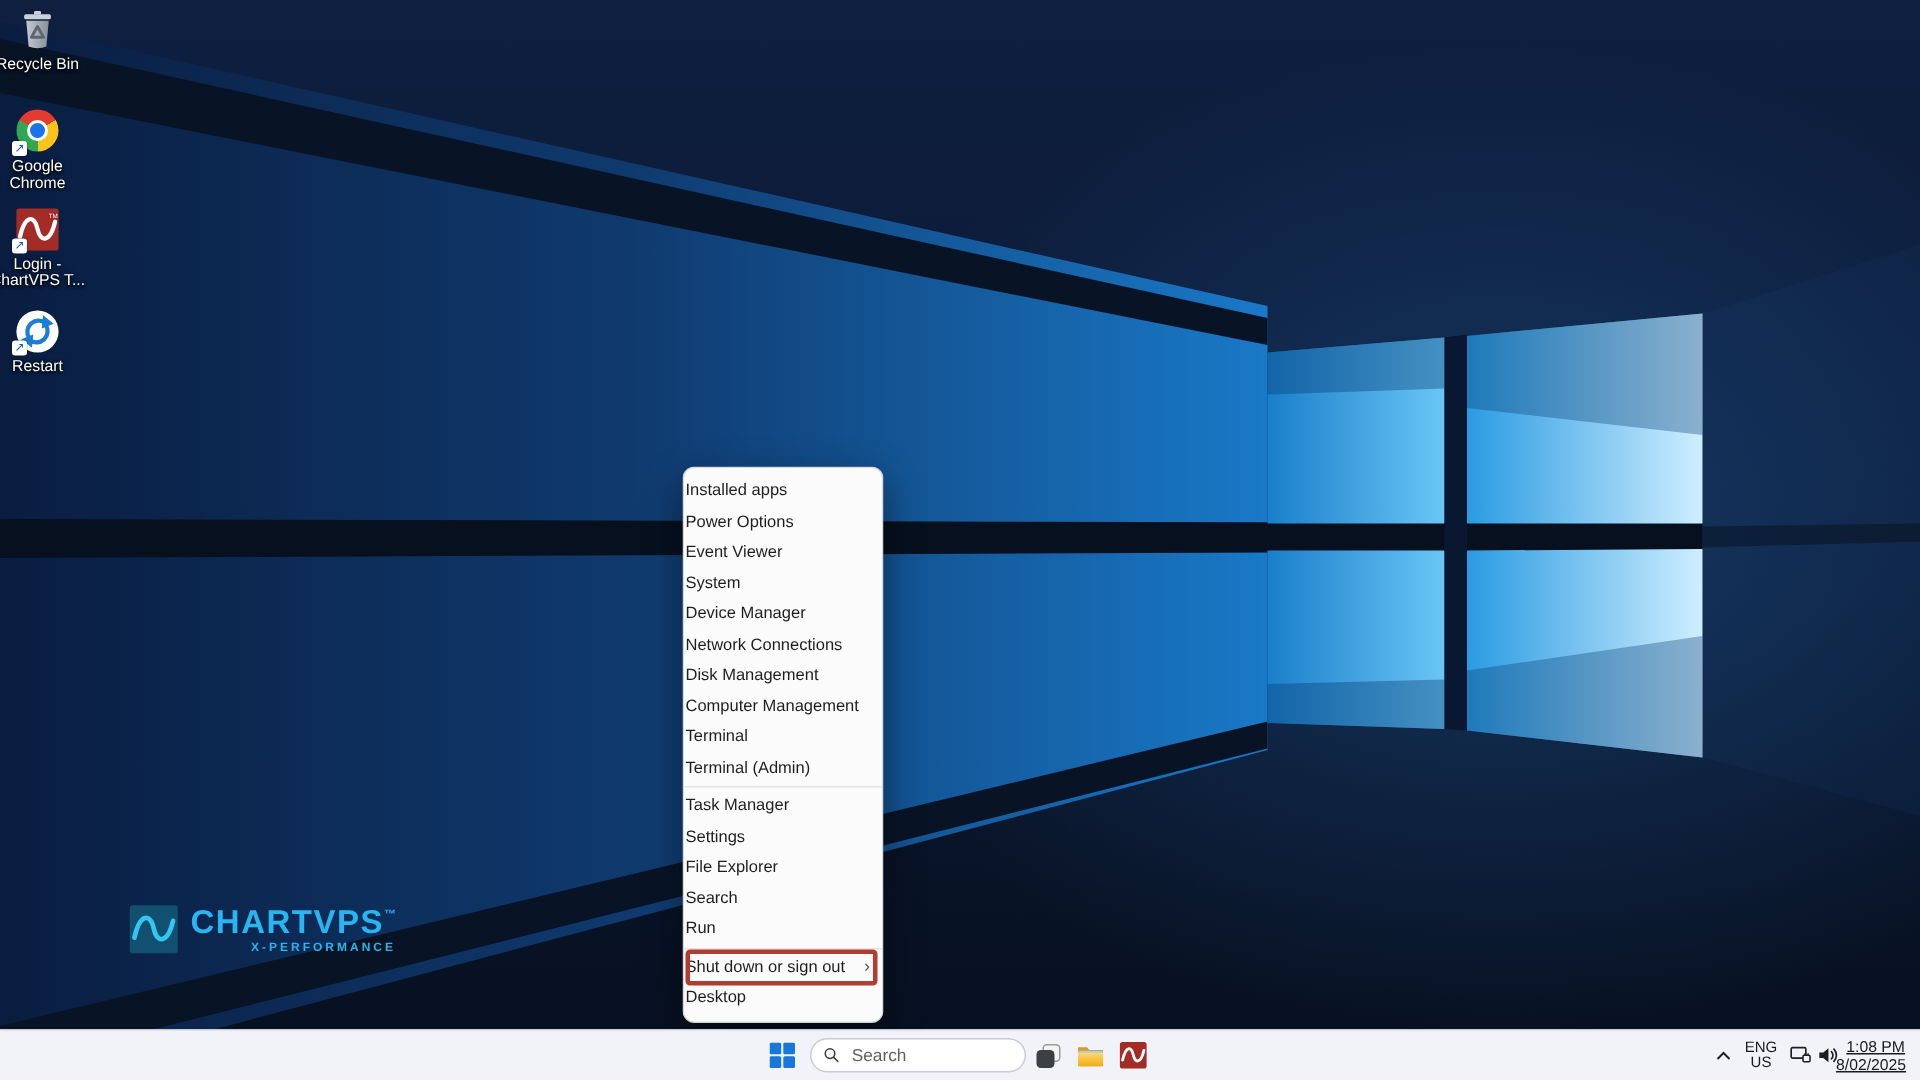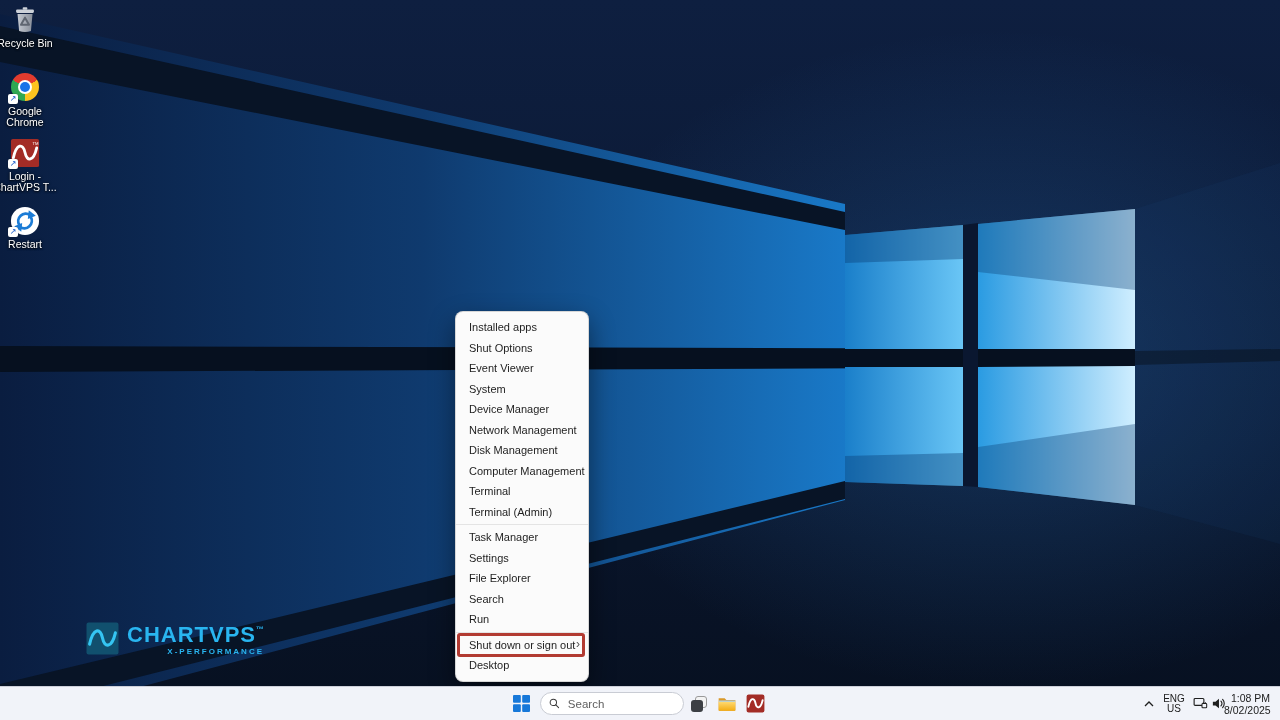--- a/index.html
+++ b/index.html
@@ -16,33 +16,33 @@
   .shortcut-badge{position:absolute;left:-2px;bottom:-1px;width:10px;height:10px;background:#fff;
         border-radius:2px;font-size:8px;line-height:10px;color:#1559c9;text-align:center;
         box-shadow:0 0 1px rgba(0,0,0,.6);}
   .chrome-ball{width:28px;height:28px;margin:1px;border-radius:50%;
         background:conic-gradient(from -60deg,#e33b2e 0 120deg,#fcc31f 0 240deg,#30a852 0 360deg);
         position:relative;}
   .chrome-ball::before{content:"";position:absolute;inset:7px;background:#fff;border-radius:50%;}
   .chrome-ball::after{content:"";position:absolute;inset:9px;background:#1a73e8;border-radius:50%;}
 
   
-  .brand{position:absolute;left:86px;top:618px;display:flex;align-items:center;z-index:2;}
+  .brand{position:absolute;left:86px;top:598px;display:flex;align-items:flex-end;z-index:2;}
   .brand .mark{width:33px;height:33px;margin-top:2px;}
   .brand .wordblock{margin-left:8px;color:#29b5f0;}
   .brand .word{font-size:22px;font-weight:bold;letter-spacing:1px;line-height:24px;}
   .brand sup{font-size:8px;vertical-align:10px;letter-spacing:0;}
   .brand .tagline{font-size:8px;letter-spacing:2px;text-align:right;margin-top:0px;font-weight:bold;}
 
   
   .ctx-menu{position:absolute;left:455px;top:311px;width:134px;z-index:5;
         background:#fbfbfb;border:1px solid rgba(0,0,0,.14);border-radius:8px;
         box-shadow:0 10px 26px rgba(0,0,0,.45);padding:5px 0;box-sizing:border-box;}
   .ctx-item{position:relative;height:20.5px;display:flex;align-items:center;
-        padding-left:13px;font-size:11px;color:#1e1e1e;white-space:nowrap;}
+        padding-left:1px;font-size:11px;color:#1e1e1e;white-space:nowrap;}
   .ctx-sep{height:1px;background:#e4e4e4;margin:2px 0;}
   .ctx-chev{position:absolute;right:8px;top:50%;transform:translateY(-55%);
         font-size:12px;color:#555;}
   .annotation{position:absolute;left:1px;right:3px;top:-2px;bottom:-2px;
         border:3px solid #b23b32;border-radius:3px;pointer-events:none;}
 
   
   .taskbar{position:absolute;left:0;right:0;bottom:0;height:33px;background:#f1f3f9;
         border-top:1px solid rgba(110,120,140,.28);z-index:10;}
   .tb-item{position:absolute;top:0;height:100%;display:flex;align-items:center;justify-content:center;}
@@ -50,21 +50,21 @@
   .search-pill .pill{display:flex;align-items:center;width:100%;height:23px;background:#fff;
         border:1px solid #c9ccd4;border-radius:12px;padding:0 8px;box-sizing:border-box;}
   .search-pill input{border:none;outline:none;background:transparent;width:100%;
         font-size:11.5px;color:#3c3c3c;margin-left:6px;font-family:"Liberation Sans",sans-serif;}
   .search-pill input::placeholder{color:#5f5f5f;opacity:1;}
   .tv-back{position:absolute;right:1px;top:1px;width:12px;height:12px;background:#f3f3f3;
         border:1.4px solid #9a9a9a;border-radius:3px;box-sizing:border-box;}
   .tv-front{position:absolute;left:1px;bottom:1px;width:12px;height:12px;background:#3c3f44;
         border-radius:3px;}
   .lang{font-size:10px;line-height:9.5px;color:#1b1b1b;text-align:center;}
-  .clock{font-size:10.5px;line-height:12px;color:#1b1b1b;text-align:right;width:100%;}
+  .clock{font-size:10.5px;line-height:12px;color:#1b1b1b;text-align:right;width:100%;text-decoration:underline;}
   .cvps-sq{border-radius:3px;}
 </style>
 </head>
 <body>
 
 <div class="stage">
 
   <svg class="wallpaper" viewBox="0 0 1280 720" preserveAspectRatio="none">
     <defs>
       <linearGradient id="bgGrad" x1="0" y1="0" x2="0" y2="1">
@@ -177,33 +177,33 @@
       <div class="word"><span>CHARTVPS</span><sup>™</sup></div>
       <div class="tagline">X-PERFORMANCE</div>
     </div>
   </div>
 
   <div class="ctx-menu">
     <div class="ctx-item">
         <span>Installed apps</span>
       </div>
     <div class="ctx-item">
-        <span>Shut Options</span>
+        <span>Power Options</span>
       </div>
     <div class="ctx-item">
         <span>Event Viewer</span>
       </div>
     <div class="ctx-item">
         <span>System</span>
       </div>
     <div class="ctx-item">
         <span>Device Manager</span>
       </div>
     <div class="ctx-item">
-        <span>Network Management</span>
+        <span>Network Connections</span>
       </div>
     <div class="ctx-item">
         <span>Disk Management</span>
       </div>
     <div class="ctx-item">
         <span>Computer Management</span>
       </div>
     <div class="ctx-item">
         <span>Terminal</span>
       </div>

